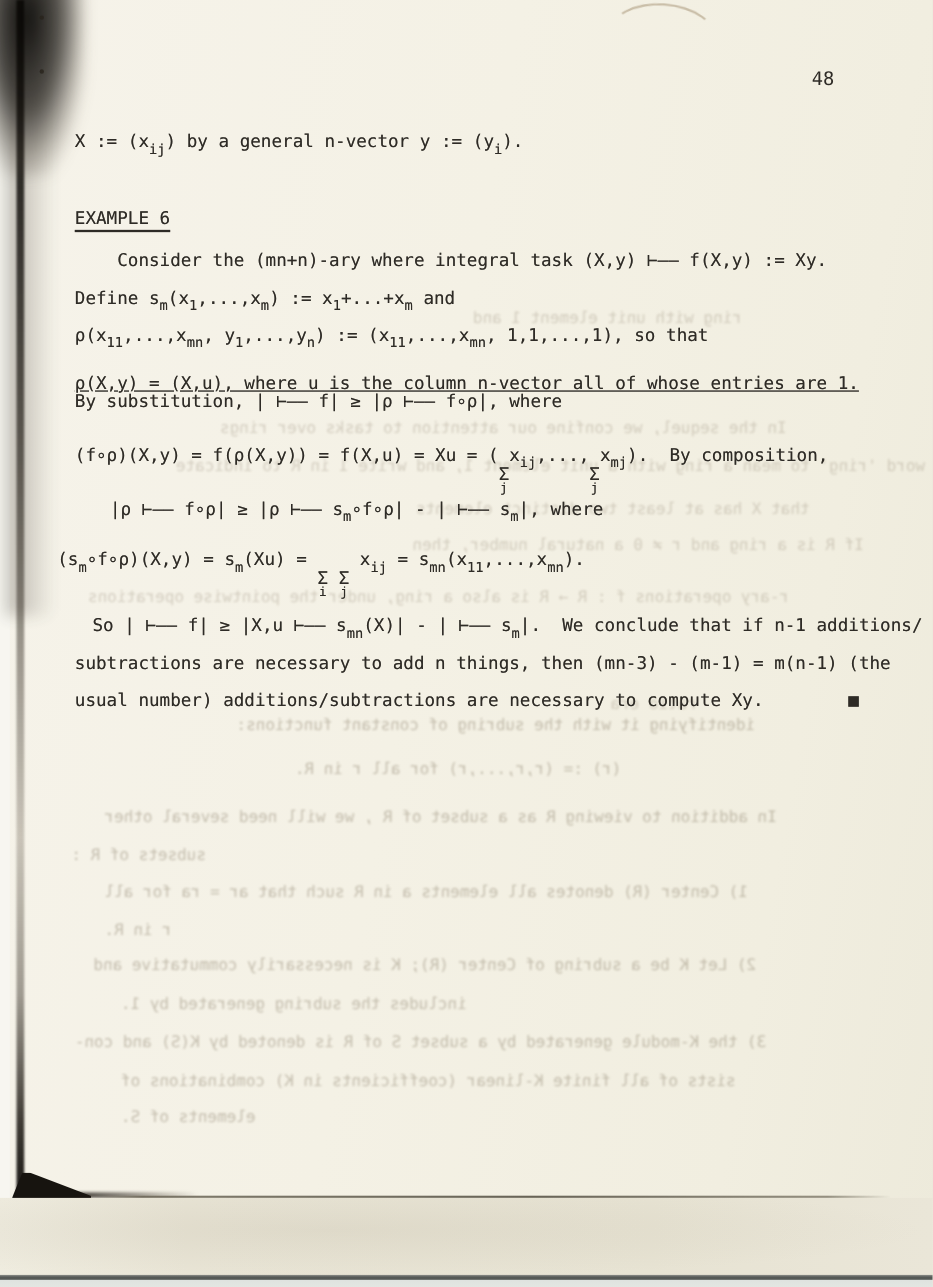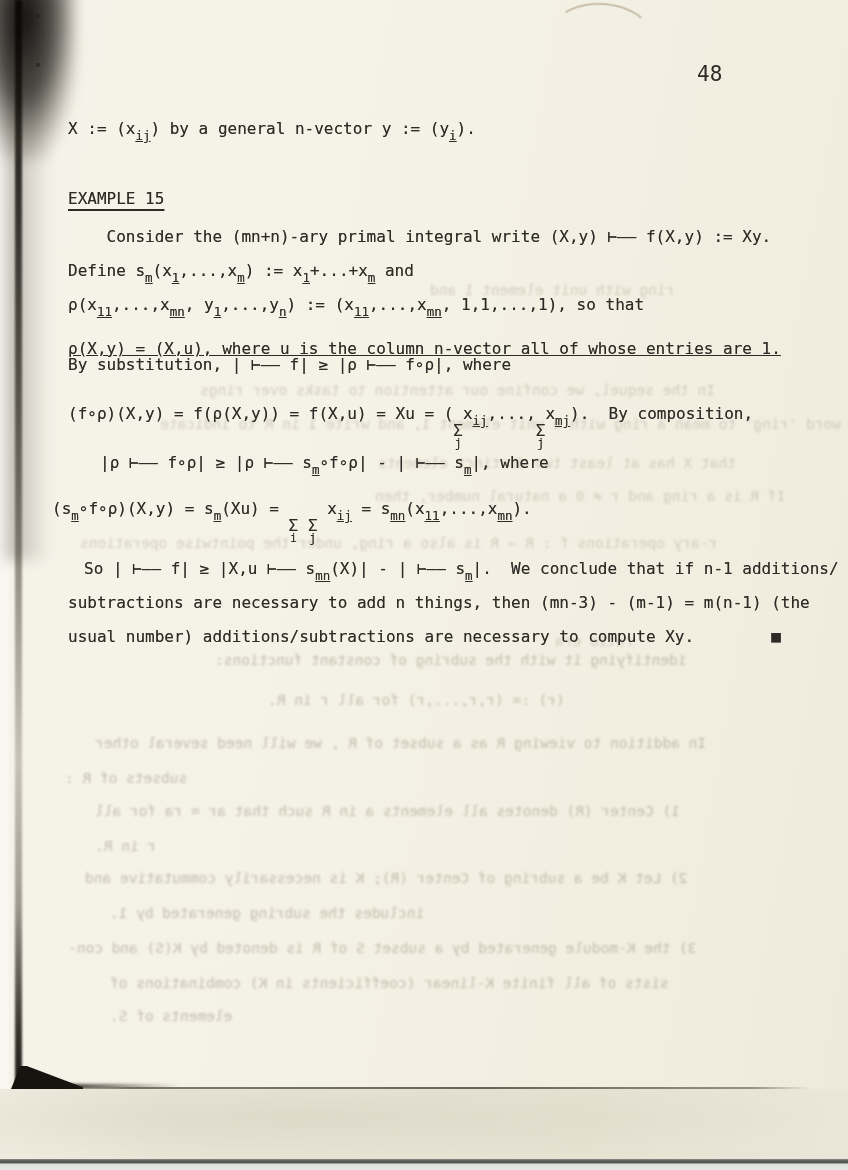--- a/index.html
+++ b/index.html
@@ -56,24 +56,24 @@
     border-color:rgba(150,128,96,.45) transparent transparent transparent;
     border-radius:50%; transform:rotate(4deg); filter:blur(.5px);
   }
   .speck{position:absolute;width:4px;height:4px;border-radius:50%;background:rgba(40,35,28,.8);filter:blur(.5px);}
   
   .line{
     position:absolute; white-space:pre; font-size:16px; line-height:22px;
     letter-spacing:0px; color:#2e2b26; text-shadow:0 0 .4px rgba(46,43,38,.55);
   }
   .line.underline{text-decoration:underline;text-underline-offset:5px;text-decoration-thickness:2px;}
-  .sb{font-size:.78em; vertical-align:-.45em;text-decoration:underline;}
+  .sb{font-size:.78em; vertical-align:-.45em;}
   .sum{display:inline-flex;flex-direction:column;align-items:center;vertical-align:-1.05em;line-height:.95;}
   .sum .under{font-size:.72em;}
-  .pagenum{position:absolute;left:697px;top:62px;font-size:21px;color:#2e2b26;}
+  .pagenum{position:absolute;left:738px;top:62px;font-size:17px;color:#2e2b26;}
   
   .ghost{
     position:absolute; white-space:pre; font-size:14.5px;
     transform:scaleX(-1); filter:blur(.8px);
     color:rgba(128,117,95,.42);
   }
   .ghost.faint{color:rgba(135,124,102,.3);}
 </style>
 </head>
 <body>
@@ -97,22 +97,22 @@
       <div class="ghost" style="left: 85px; top: 870px;">2) Let K be a subring of Center (R); K is necessarily commutative and</div>
       <div class="ghost" style="left: 110px; top: 905px;">includes the subring generated by 1.</div>
       <div class="ghost" style="left: 68px; top: 940px;">3) the K-module generated by a subset S of R is denoted by K(S) and con-</div>
       <div class="ghost" style="left: 110px; top: 975px;">sists of all finite K-linear (coefficients in K) combinations of</div>
       <div class="ghost" style="left: 110px; top: 1008px;">elements of S.</div>
     </div>
 
   <div class="pagenum">48</div>
   <div id="text-layer">
       <div class="line" style="left: 68px; top: 118px;">X := (x<span class="sb">ij</span>) by a general n-vector y := (y<span class="sb">i</span>).</div>
-      <div class="line underline" style="left: 68px; top: 188px;">EXAMPLE 15</div>
-      <div class="line" style="left: 68px; top: 226px;">    Consider the (mn+n)-ary primal integral write (X,y) ⊢—— f(X,y) := Xy.</div>
+      <div class="line underline" style="left: 68px; top: 188px;">EXAMPLE 6</div>
+      <div class="line" style="left: 68px; top: 226px;">    Consider the (mn+n)-ary where integral task (X,y) ⊢—— f(X,y) := Xy.</div>
       <div class="line" style="left: 68px; top: 260px;">Define s<span class="sb">m</span>(x<span class="sb">1</span>,...,x<span class="sb">m</span>) := x<span class="sb">1</span>+...+x<span class="sb">m</span> and</div>
       <div class="line" style="left: 68px; top: 294px;">ρ(x<span class="sb">11</span>,...,x<span class="sb">mn</span>, y<span class="sb">1</span>,...,y<span class="sb">n</span>) := (x<span class="sb">11</span>,...,x<span class="sb">mn</span>, 1,1,...,1), so that</div>
       <div class="line" style="left: 68px; top: 338px; text-decoration: underline;">ρ(X,y) = (X,u), where u is the column n-vector all of whose entries are 1.</div>
       <div class="line" style="left: 68px; top: 354px; text-align: right;">By substitution, | ⊢—— f| ≥ |ρ ⊢—— f∘ρ|, where</div>
       <div class="line" style="left: 68px; top: 403px;">(f∘ρ)(X,y) = f(ρ(X,y)) = f(X,u) = Xu = (<span class="sum"><span>Σ</span><span class="under">j</span></span>x<span class="sb">ij</span>,...,<span class="sum"><span>Σ</span><span class="under">j</span></span>x<span class="sb">mj</span>).  By composition,</div>
       <div class="line" style="left: 68px; top: 452px; margin-left: 32px;">|ρ ⊢—— f∘ρ| ≥ |ρ ⊢—— s<span class="sb">m</span>∘f∘ρ| - | ⊢—— s<span class="sb">m</span>|, where</div>
       <div class="line" style="left: 52px; top: 498px;">(s<span class="sb">m</span>∘f∘ρ)(X,y) = s<span class="sb">m</span>(Xu) = <span class="sum"><span>Σ</span><span class="under">i</span></span> <span class="sum"><span>Σ</span><span class="under">j</span></span> x<span class="sb">ij</span> = s<span class="sb">mn</span>(x<span class="sb">11</span>,...,x<span class="sb">mn</span>).</div>
       <div class="line" style="left: 84px; top: 558px;">So | ⊢—— f| ≥ |X,u ⊢—— s<span class="sb">mn</span>(X)| - | ⊢—— s<span class="sb">m</span>|.  We conclude that if n-1 additions/</div>
       <div class="line" style="left: 68px; top: 592px;">subtractions are necessary to add n things, then (mn-3) - (m-1) = m(n-1) (the</div>
       <div class="line" style="left: 68px; top: 626px;">usual number) additions/subtractions are necessary to compute Xy.        ■</div>

